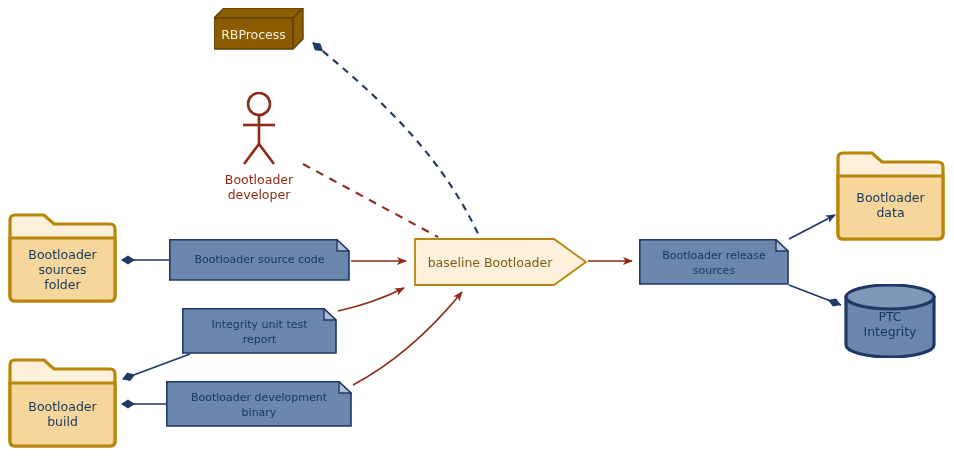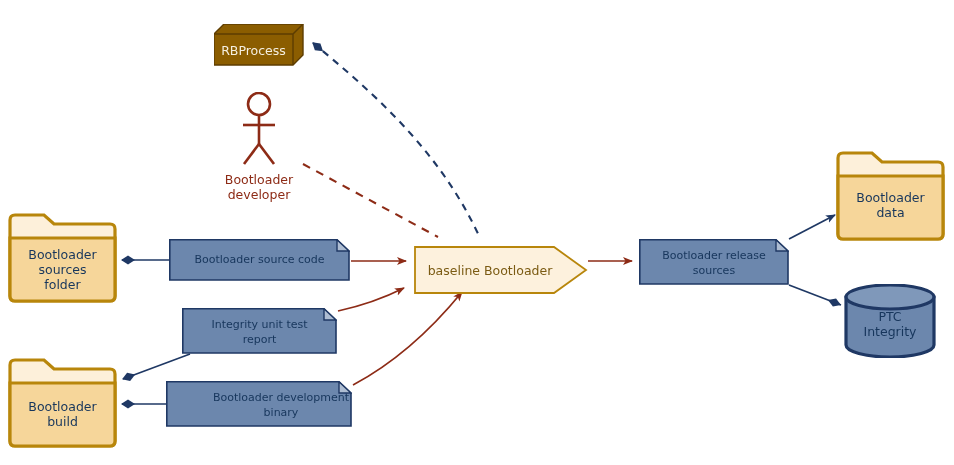--- a/index.html
+++ b/index.html
@@ -147,21 +147,21 @@
 
     <path d="M 353 385 C 400 360, 435 325, 462 292" fill="none" stroke="#8d2b16" stroke-width="1.7" marker-end="url(#arrow-red)"></path>
 
     <path d="M 588 261 L 632 261" fill="none" stroke="#8d2b16" stroke-width="1.7" marker-end="url(#arrow-red)"></path>
 
     <path d="M 789 239 L 835 215" fill="none" stroke="#1f3864" stroke-width="1.7" marker-end="url(#arrow-blue)"></path>
 
     <path d="M 789 285 L 841 305" fill="none" stroke="#1f3864" stroke-width="1.7" marker-end="url(#diamond-blue-end)"></path>
   </svg>
 
-  <div class="node3d" style="left:214px; top:8px; width:90px; height:42px;margin-top:16px;">
+  <div class="node3d" style="left:214px; top:8px; width:90px; height:42px;">
     <svg class="b-svg" width="90" height="42" viewBox="0 0 90 42" xmlns="http://www.w3.org/2000/svg">
       <polygon points="0,10 10,0 89,0 89,31 79,41 0,41" fill="#8b5d00" stroke="#5d3d00" stroke-width="1.4"></polygon>
       <path d="M0,10 L79,10 L89,0 M79,10 L79,41" fill="none" stroke="#5d3d00" stroke-width="1.4"></path>
     </svg>
     <div class="b-label" style="left:0; top:19px; width:79px;">RBProcess</div>
   </div>
 
   <div class="actor" style="left:240px; top:92px; width:38px; height:80px;">
     <svg class="a-svg" width="38" height="80" viewBox="0 0 38 80" xmlns="http://www.w3.org/2000/svg">
       <circle cx="19" cy="12" r="11" fill="none" stroke="#8d2b16" stroke-width="2.6"></circle>
@@ -203,30 +203,30 @@
 
   <div class="note" style="left:182px; top:308px; width:155px; height:46px;">
     <svg class="n-svg" width="155" height="46" viewBox="0 0 155 46" xmlns="http://www.w3.org/2000/svg">
       <polygon points="0.8,0.8 142,0.8 154,12 154,45 0.8,45" fill="#6c87ad" stroke="#1f3864" stroke-width="1.6"></polygon>
       <polygon points="142,0.8 154,12 142,12" fill="#aebdd2" stroke="#1f3864" stroke-width="1.4"></polygon>
     </svg>
     <div class="n-label" style="top:9px;">Integrity unit test
 report</div>
   </div>
 
-  <div class="note" style="left:166px; top:381px; width:186px; height:46px;padding-left:44px;">
+  <div class="note" style="left:166px; top:381px; width:186px; height:46px;">
     <svg class="n-svg" width="186" height="46" viewBox="0 0 186 46" xmlns="http://www.w3.org/2000/svg">
       <polygon points="0.8,0.8 173,0.8 185,12 185,45 0.8,45" fill="#6c87ad" stroke="#1f3864" stroke-width="1.6"></polygon>
       <polygon points="173,0.8 185,12 173,12" fill="#aebdd2" stroke="#1f3864" stroke-width="1.4"></polygon>
     </svg>
     <div class="n-label" style="top:9px;">Bootloader development
 binary</div>
   </div>
 
-  <div class="pentagon" style="left:414px; top:246px; width:174px; height:48px;">
+  <div class="pentagon" style="left:414px; top:238px; width:174px; height:48px;">
     <svg class="p-svg" width="174" height="48" viewBox="0 0 174 48" xmlns="http://www.w3.org/2000/svg">
       <polygon points="1,1 140,1 172,24 140,47 1,47" fill="#fdf1dd" stroke="#b8860b" stroke-width="1.8"></polygon>
     </svg>
     <div class="p-label" style="top:17px;">baseline Bootloader</div>
   </div>
 
   <div class="note" style="left:639px; top:239px; width:150px; height:46px;">
     <svg class="n-svg" width="150" height="46" viewBox="0 0 150 46" xmlns="http://www.w3.org/2000/svg">
       <polygon points="0.8,0.8 137,0.8 149,12 149,45 0.8,45" fill="#6c87ad" stroke="#1f3864" stroke-width="1.6"></polygon>
       <polygon points="137,0.8 149,12 137,12" fill="#aebdd2" stroke="#1f3864" stroke-width="1.4"></polygon>

